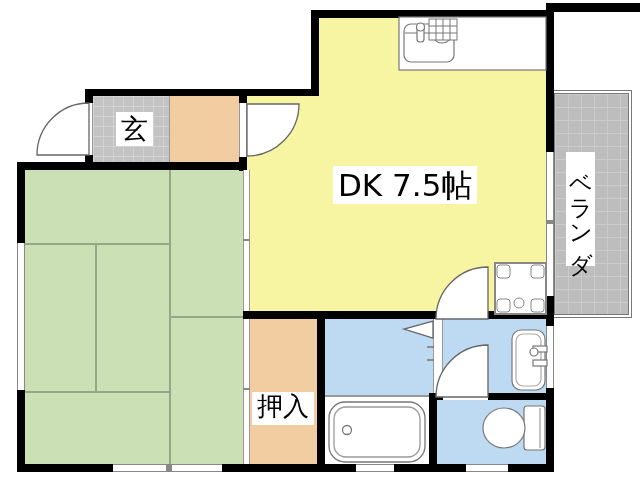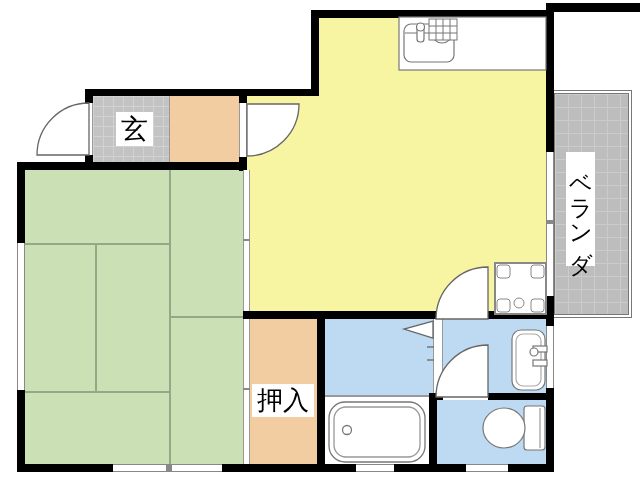--- a/index.html
+++ b/index.html
@@ -147,15 +147,16 @@
       <circle cx="534" cy="352" r="4"></circle>
     </g>
     <g stroke="#777" fill="#fff" stroke-width="1.2">
       <rect x="524" y="406" width="21" height="44" rx="3"></rect>
       <line x1="540" y1="408" x2="540" y2="448" stroke="#999"></line>
       <ellipse cx="504" cy="428" rx="21" ry="20"></ellipse>
     </g>
   </svg>
 
   <div class="label" style="left:116px;top:112px;font-size:27px;">玄</div>
-  <div class="label" style="left:252px;top:384px;font-size:26px;">押入</div>
+  <div class="label" style="left:333px;top:166px;font-size:31px;">DK 7.5帖</div>
+  <div class="label" style="left:252px;top:392px;font-size:26px;font-family:Liberation Mono, monospace;">押入</div>
   <div class="label vertical-text" style="left:566px;top:152px;font-size:23px;padding:5px 2px;">ベランダ</div>
 </div>
 
 </body></html>

